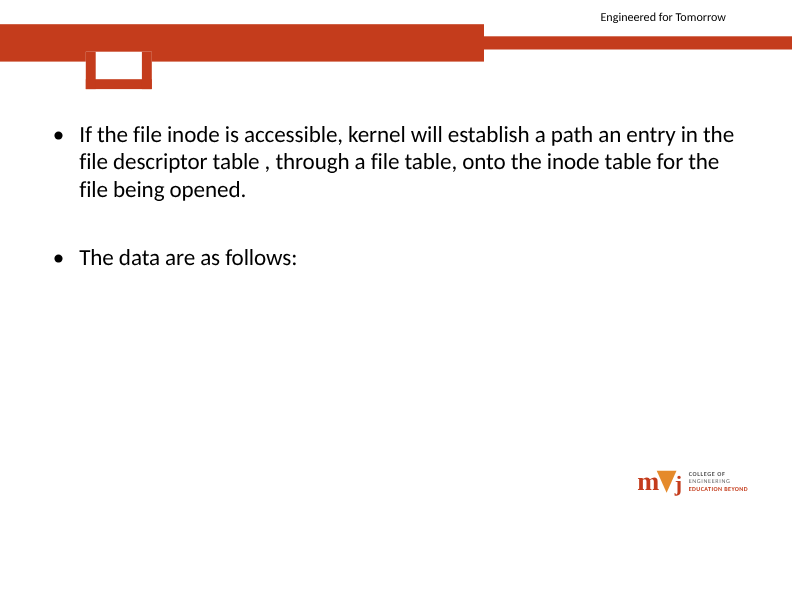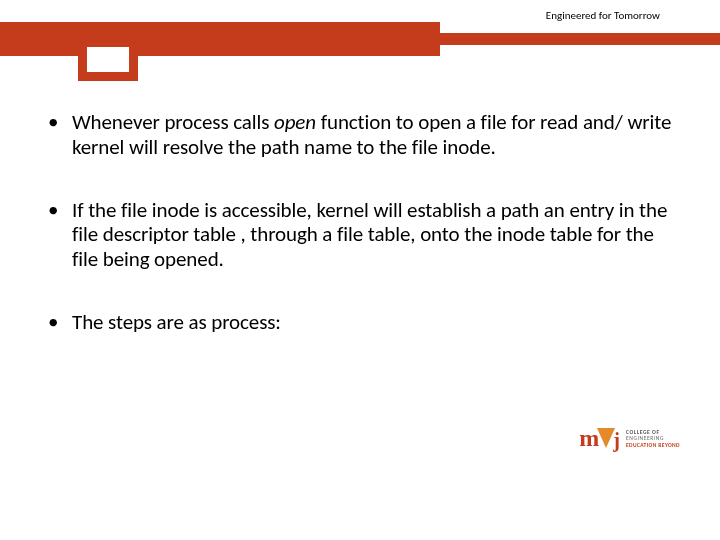--- a/index.html
+++ b/index.html
@@ -39,27 +39,24 @@
 
 <div class="slide">
   <div class="topbar"></div>
   <div class="topbar-block"></div>
   <div class="tagline">Engineered for Tomorrow</div>
   <div class="notch"></div>
 
   <div class="content">
     <ul>
       <li>
-        <span>Whenever process calls </span><span class="ital">open</span><span> function to open a file for read and/ write kernel will resolve the path name to the file inode.</span>
-      </li>
-      <li>
         <span>If the file inode is accessible, kernel will establish a path an entry in the file descriptor table , through a file table, onto the inode table for the file being opened.</span>
       </li>
       <li>
-        <span>The steps are as process:</span>
+        <span>The data are as follows:</span>
       </li>
     </ul>
   </div>
 
   <div class="logo">
     <div class="logo-mark">
       <span class="m-letter">m</span>
       <span class="v-shape"></span>
       <span class="j-letter">j</span>
     </div>

